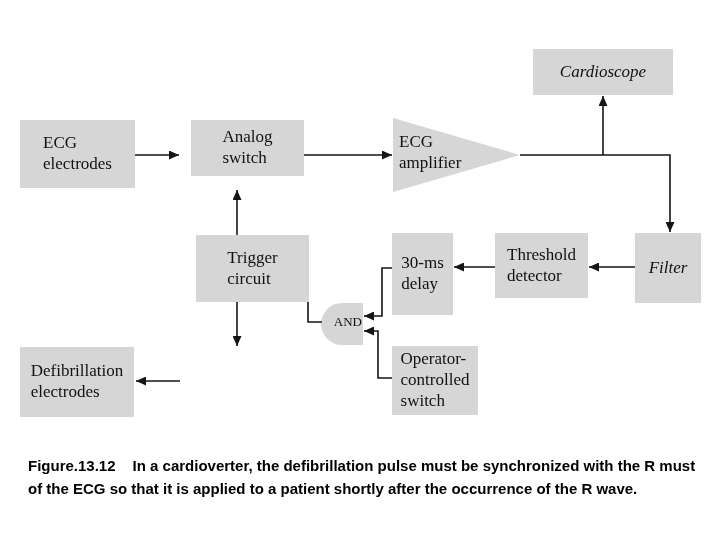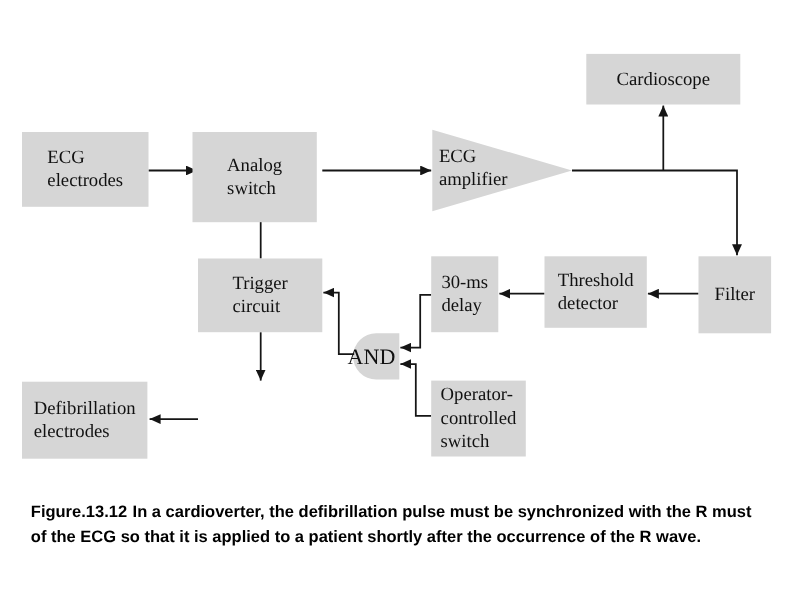--- a/index.html
+++ b/index.html
@@ -23,44 +23,44 @@
     position:absolute;
     background:var(--box-fill);
     display:flex;
     align-items:center;
     justify-content:center;
     color:var(--text-color);
     font-size:17px;
     line-height:1.22;
   }
   .node-label{white-space:pre-line;text-align:left;}
-  .node-label.centered{text-align:center;}
+  .node-label.centered{text-align:center;font-style:italic;}
   .float-label{
     position:absolute;
     color:var(--text-color);
     font-size:17px;
     line-height:1.22;
     white-space:pre-line;
   }
   .gate-label{
     position:absolute;
     color:var(--text-color);
-    font-size:20px;
-    text-align:left;
+    font-size:13px;
+    text-align:right;
   }
   #caption{
     position:absolute;
     left:28px;top:454px;width:670px;
     font-family:"Liberation Sans","DejaVu Sans",sans-serif;
     font-weight:bold;
     font-size:15px;
     line-height:23px;
     color:#000000;
   }
-  #caption .fig-label{margin-right:5px;}
+  #caption .fig-label{margin-right:17px;}
 </style>
 </head>
 <body>
 
 <div id="slide">
 
   <svg id="wires" viewBox="0 0 720 540" xmlns="http://www.w3.org/2000/svg">
     <defs>
       <marker id="arr" markerWidth="11" markerHeight="9" refX="10" refY="4.5" orient="auto" markerUnits="userSpaceOnUse">
         <path id="arrowhead-path" d="M0,0 L10,4.5 L0,9 Z"></path>
@@ -94,38 +94,38 @@
     <line class="wire" x1="237" y1="302" x2="237" y2="346" marker-end="url(#arr)"></line>
 
     <line class="wire" x1="180" y1="381" x2="136" y2="381" marker-end="url(#arr)"></line>
   </svg>
 
   <div class="node" style="left:20px;top:120px;width:115px;height:68px">
     <span class="node-label">ECG
 electrodes</span>
   </div>
 
-  <div class="node" style="left:175px;top:120px;width:113px;height:82px">
+  <div class="node" style="left:191px;top:120px;width:113px;height:56px">
     <span class="node-label">Analog
 switch</span>
   </div>
 
   <div class="float-label" style="left:399px;top:132px;">ECG
 amplifier</div>
 
   <div class="node" style="left:533px;top:49px;width:140px;height:46px">
     <span class="node-label centered">Cardioscope</span>
   </div>
 
-  <div class="node" style="left:180px;top:235px;width:113px;height:67px">
+  <div class="node" style="left:196px;top:235px;width:113px;height:67px">
     <span class="node-label">Trigger
 circuit</span>
   </div>
 
-  <div class="node" style="left:392px;top:233px;width:61px;height:69px">
+  <div class="node" style="left:392px;top:233px;width:61px;height:82px">
     <span class="node-label">30-ms
 delay</span>
   </div>
 
   <div class="node" style="left:635px;top:233px;width:66px;height:70px">
     <span class="node-label centered">Filter</span>
   </div>
 
   <div class="node" style="left:495px;top:233px;width:93px;height:65px">
     <span class="node-label">Threshold

